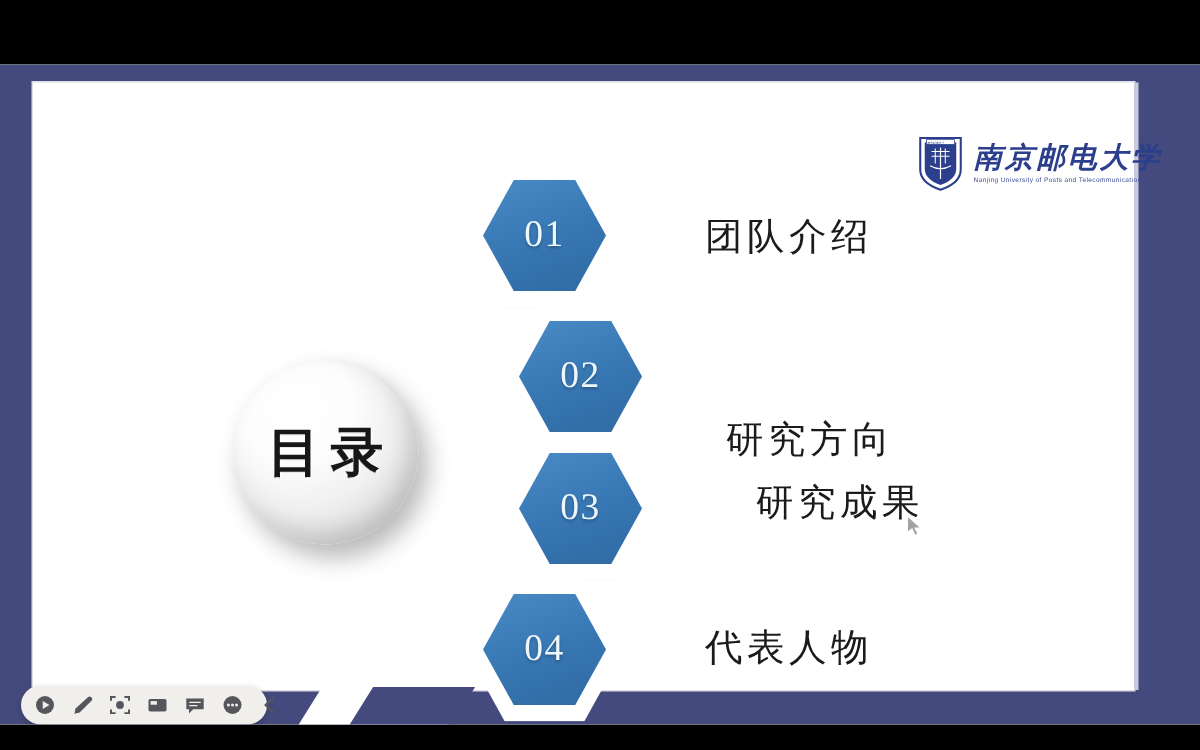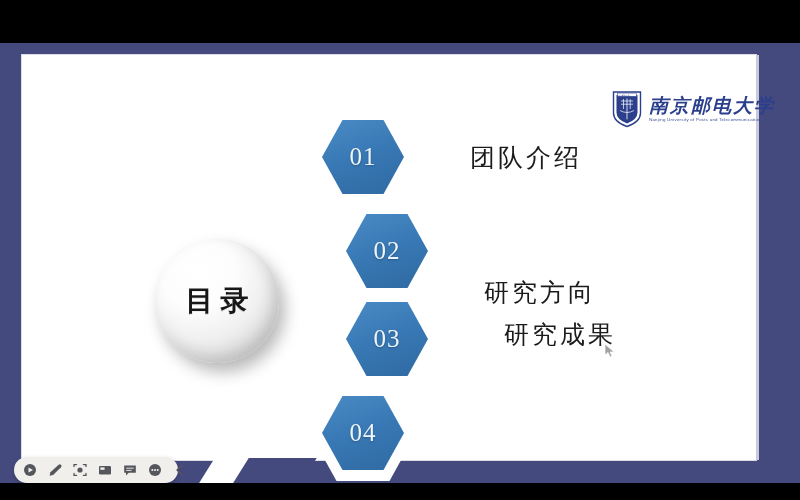--- a/index.html
+++ b/index.html
@@ -71,21 +71,21 @@
     background:
       radial-gradient(circle at 34% 26%, #ffffff 0%, #fdfdfd 30%, #f0f0f0 55%, #dcdcdc 78%, #c8c8c8 100%);
     box-shadow:
       6px 9px 16px rgba(0,0,0,.28),
       inset -5px -6px 14px rgba(150,150,150,.45),
       inset 4px 5px 12px rgba(255,255,255,.9);
     display:flex; align-items:center; justify-content:center;
   }
   #catalog-label{
     font-family:"Liberation Serif", serif;
-    font-size:28px; font-weight:700; color:#171717;
+    font-size:35px; font-weight:700; color:#171717;
     letter-spacing:7px; text-indent:7px;
     text-shadow:1px 1px 1px rgba(255,255,255,.8), 0 1px 0 rgba(0,0,0,.25);
   }
   .hex-outer{
     position:absolute; width:106px; height:96px;
     clip-path:polygon(25% 0%, 75% 0%, 100% 50%, 75% 100%, 25% 100%, 0% 50%);
     background:#ffffff;
     filter:drop-shadow(2px 4px 5px rgba(0,0,0,.22));
     display:flex; align-items:center; justify-content:center;
   }
@@ -188,20 +188,21 @@
         <span class="hex-num">03</span>
       </div>
     </div>
     <div class="hex-label" style="left:484px; top:275px;margin-left:20px;">研究成果</div>
 
     <div class="hex-outer" style="left:310px; top:342px;">
       <div class="hex-inner">
         <span class="hex-num">04</span>
       </div>
     </div>
+    <div class="hex-label" style="left:470px; top:372px;">代表人物</div>
 
     <svg id="cursor" viewBox="0 0 12 16">
       <path d="M1 1 L1 12 L4 9.5 L6 14 L8 13 L6 9 L10 9 Z" fill="#6a6a6a" stroke="#ffffff" stroke-width="0.7"></path>
     </svg>
 
     <div id="toolbar">
       <span class="tb-ico">
         <svg viewBox="0 0 14 14">
             <circle cx="7" cy="7" r="6" fill="#55565c"></circle>
             <path d="M5.5 4.4 L10 7 L5.5 9.6 Z" fill="#f0efec"></path>

